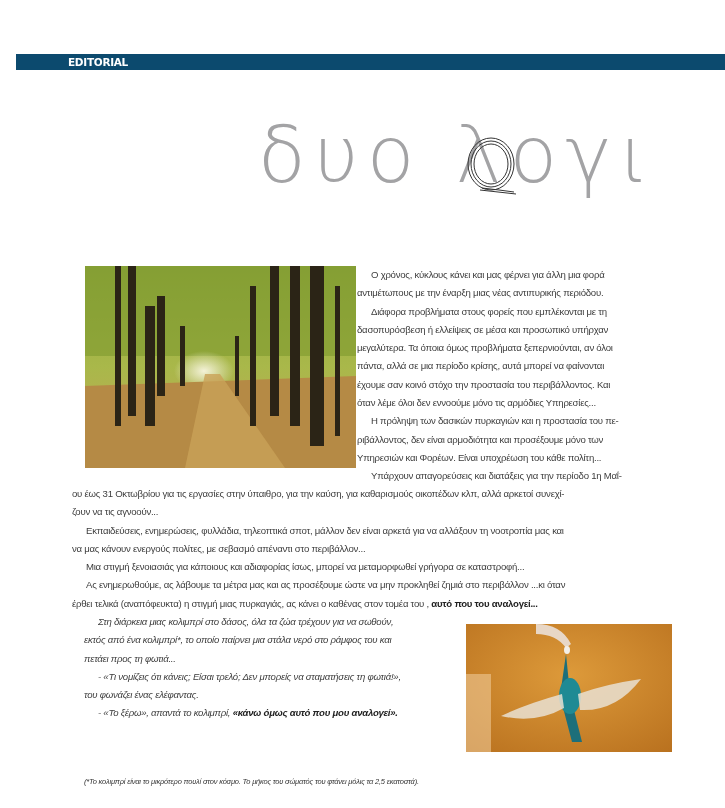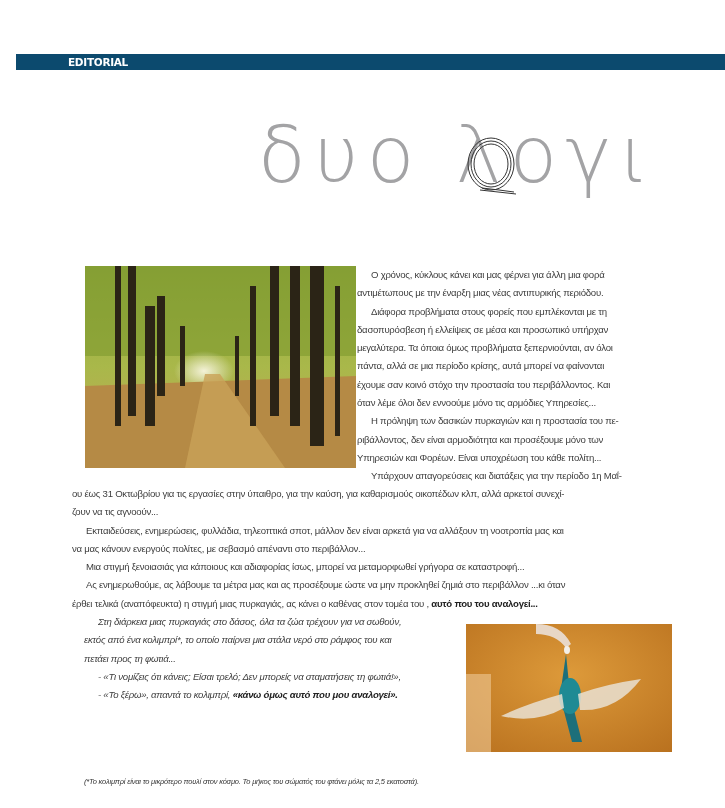--- a/index.html
+++ b/index.html
@@ -97,24 +97,25 @@
   <span class="line">ου έως 31 Οκτωβρίου για τις εργασίες στην ύπαιθρο, για την καύση, για καθαρισμούς οικοπέδων κλπ, αλλά αρκετοί συνεχί-</span>
   <span class="line">ζουν να τις αγνοούν...</span>
   <span class="line ind">Εκπαιδεύσεις, ενημερώσεις, φυλλάδια, τηλεοπτικά σποτ, μάλλον δεν είναι αρκετά για να αλλάξουν τη νοοτροπία μας και</span>
   <span class="line">να μας κάνουν ενεργούς πολίτες, με σεβασμό απέναντι στο περιβάλλον...</span>
   <span class="line ind">Μια στιγμή ξενοιασιάς για κάποιους και αδιαφορίας ίσως, μπορεί να μεταμορφωθεί γρήγορα σε καταστροφή...</span>
   <span class="line ind">Ας ενημερωθούμε, ας λάβουμε τα μέτρα μας και ας προσέξουμε ώστε να μην προκληθεί ζημιά στο περιβάλλον ...κι όταν</span>
   <span class="line"><span>έρθει τελικά (αναπόφευκτα) η στιγμή μιας πυρκαγιάς, ας κάνει ο καθένας στον τομέα του ,</span> <b>αυτό που του αναλογεί...</b></span>
 </div>
 
 <div class="text story">
-  <span class="line ind">Στη διάρκεια μιας πυρκαγιάς στο δάσος, όλα τα ζώα τρέχουν για να σωθούν,</span>
+  <span class="line ind">Στη διάρκεια μιας κολιμπρί στο δάσος, όλα τα ζώα τρέχουν για να σωθούν,</span>
   <span class="line">εκτός από ένα κολιμπρί*, το οποίο παίρνει μια στάλα νερό στο ράμφος του και</span>
   <span class="line">πετάει προς τη φωτιά...</span>
   <span class="line ind">- «Τι νομίζεις ότι κάνεις; Είσαι τρελό; Δεν μπορείς να σταματήσεις τη φωτιά!»,</span>
+  <span class="line">του φωνάζει ένας ελέφαντας.</span>
   <span class="line ind"><span>- «Το ξέρω», απαντά το κολιμπρί,</span> <b>«κάνω όμως αυτό που μου αναλογεί».</b></span>
 </div>
 
 <div class="photo bird">
   <svg width="206" height="128" viewBox="0 0 206 128" preserveAspectRatio="none">
     <defs>
       <radialGradient id="bg2" cx="0.5" cy="0.4" r="0.8">
         <stop offset="0" stop-color="#dd9a3a"></stop>
         <stop offset="1" stop-color="#b8701e"></stop>
       </radialGradient>

